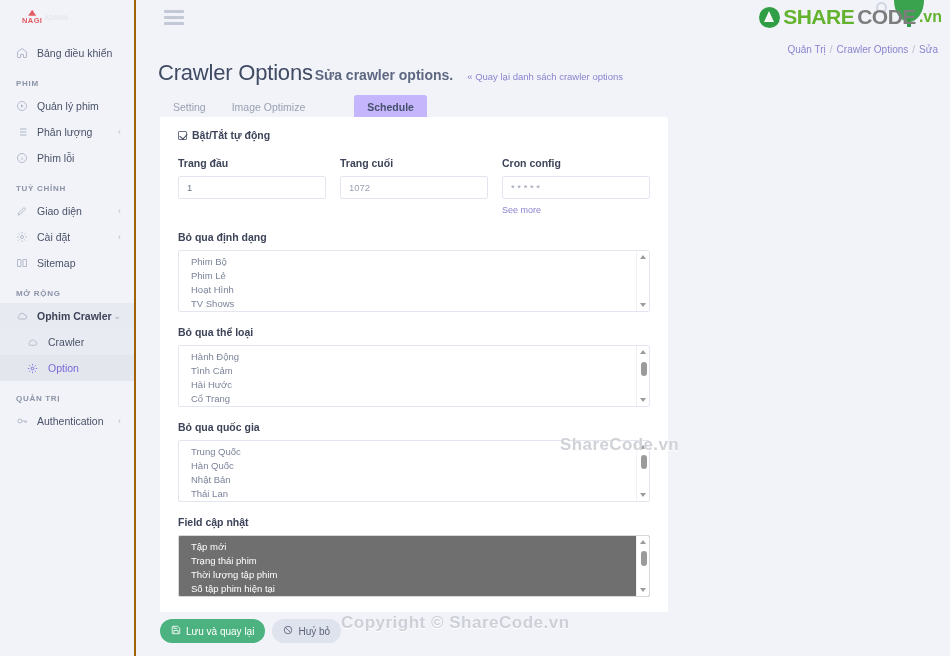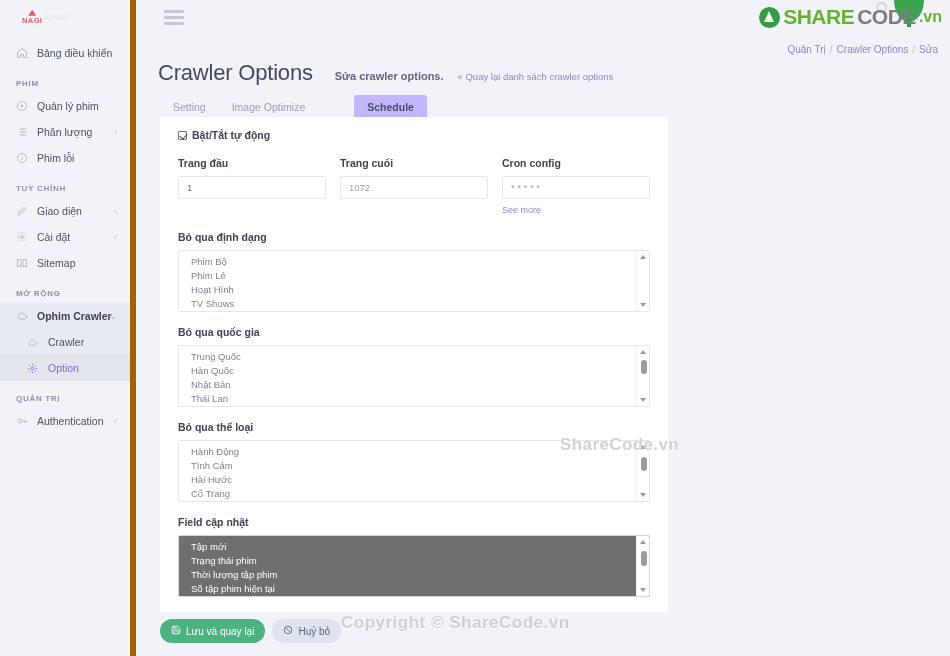--- a/index.html
+++ b/index.html
@@ -11,21 +11,21 @@
     font-family: "Liberation Sans", sans-serif;
     -webkit-font-smoothing: antialiased;
   }
   #app { position: relative; width: 950px; height: 656px; }
 
   
   #sidebar {
     position: absolute; left: 0; top: 0;
     width: 136px; height: 656px;
     background: #f1f3f8;
-    border-right: 6px solid #a16207;
+    border-right: 2px solid #a16207;
   }
   .brand {
     height: 34px; display: flex; align-items: center;
     padding-left: 22px;
   }
   .brand-text {
     font-size: 7.5px; font-weight: bold; letter-spacing: .4px;
     color: #e35b63;
     line-height: 1;
   }
@@ -111,21 +111,21 @@
   .breadcrumb .cur { color: #8b85cf; }
 
   
   .page-head {
     position: absolute; left: 158px; top: 60px;
     display: flex; align-items: baseline;
   }
   .page-title {
     font-size: 22px; color: #3f4a63; font-weight: normal; letter-spacing: -.2px;
   }
-  .page-sub { font-size: 11px; color: #5d6780; margin-left: 22px; font-weight: bold; }
+  .page-sub { font-size: 14px; color: #5d6780; margin-left: 2px; font-weight: bold; }
   .page-back {
     font-size: 9.5px; color: #8b85cf; margin-left: 14px; cursor: pointer; white-space: nowrap;
   }
 
   
   .tabs {
     position: absolute; left: 160px; top: 95px;
     display: flex; align-items: flex-end;
   }
   .tab {
@@ -437,48 +437,48 @@
           <div class="opt">TV Shows</div>
         </div>
         <div class="sbar">
           <div class="arr up"></div>
           <div class="arr dn"></div>
         </div>
       </div>
     </div>
 
     <div class="block">
+      <div class="field-label">Bỏ qua thể loại</div>
+      <div class="listbox">
+        <div class="opts">
+          <div class="opt">Hành Động</div>
+          <div class="opt">Tình Cảm</div>
+          <div class="opt">Hài Hước</div>
+          <div class="opt">Cổ Trang</div>
+        </div>
+        <div class="sbar">
+          <div class="arr up"></div>
+          <div class="thumb" style="top:16px;height:14px;"></div>
+          <div class="arr dn"></div>
+        </div>
+      </div>
+    </div>
+
+    <div class="block">
       <div class="field-label">Bỏ qua quốc gia</div>
       <div class="listbox">
         <div class="opts">
           <div class="opt">Trung Quốc</div>
           <div class="opt">Hàn Quốc</div>
           <div class="opt">Nhật Bản</div>
           <div class="opt">Thái Lan</div>
         </div>
         <div class="sbar">
           <div class="arr up"></div>
           <div class="thumb" style="top:14px;height:14px;"></div>
-          <div class="arr dn"></div>
-        </div>
-      </div>
-    </div>
-
-    <div class="block">
-      <div class="field-label">Bỏ qua thể loại</div>
-      <div class="listbox">
-        <div class="opts">
-          <div class="opt">Hành Động</div>
-          <div class="opt">Tình Cảm</div>
-          <div class="opt">Hài Hước</div>
-          <div class="opt">Cổ Trang</div>
-        </div>
-        <div class="sbar">
-          <div class="arr up"></div>
-          <div class="thumb" style="top:16px;height:14px;"></div>
           <div class="arr dn"></div>
         </div>
       </div>
     </div>
 
     <div class="block">
       <div class="field-label">Field cập nhật</div>
       <div class="listbox selected">
         <div class="opts">
           <div class="opt">Tập mới</div>

